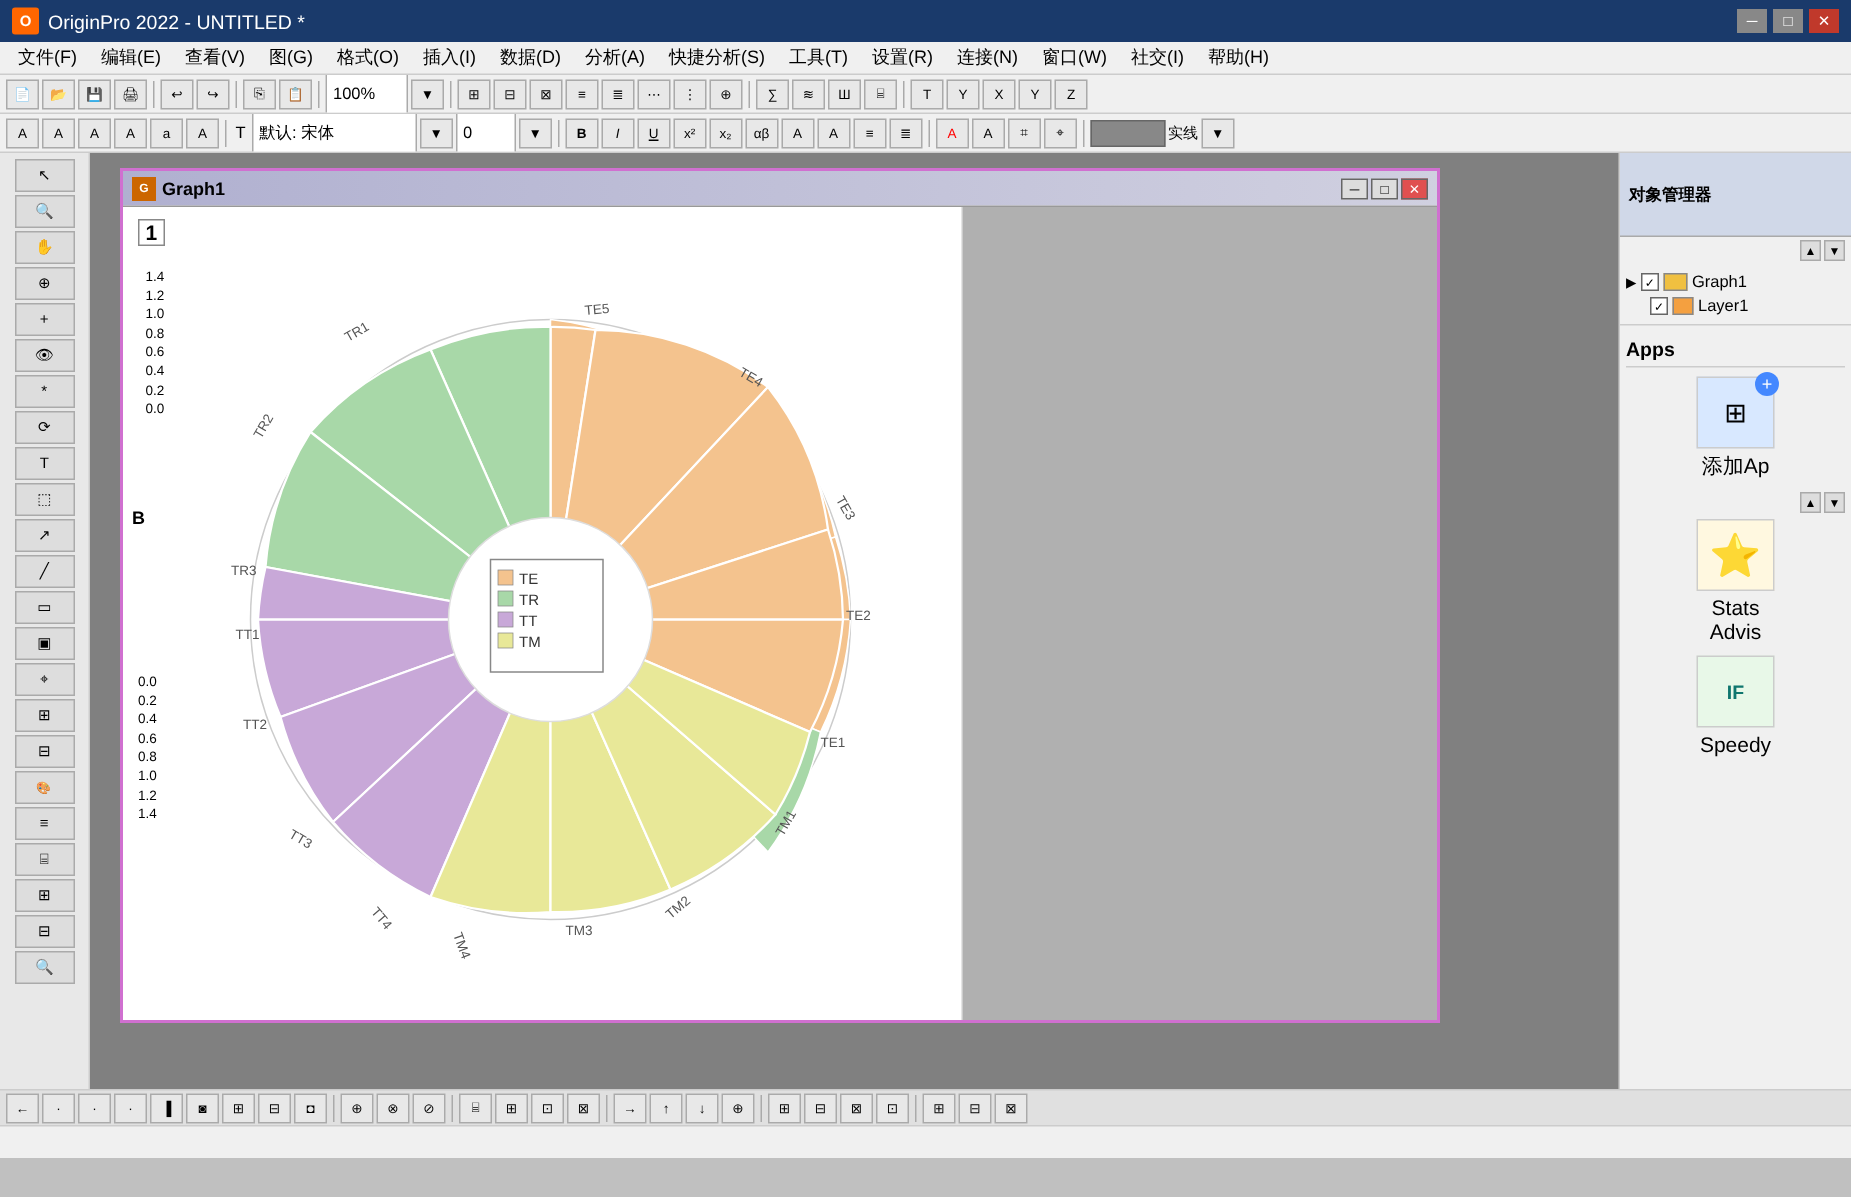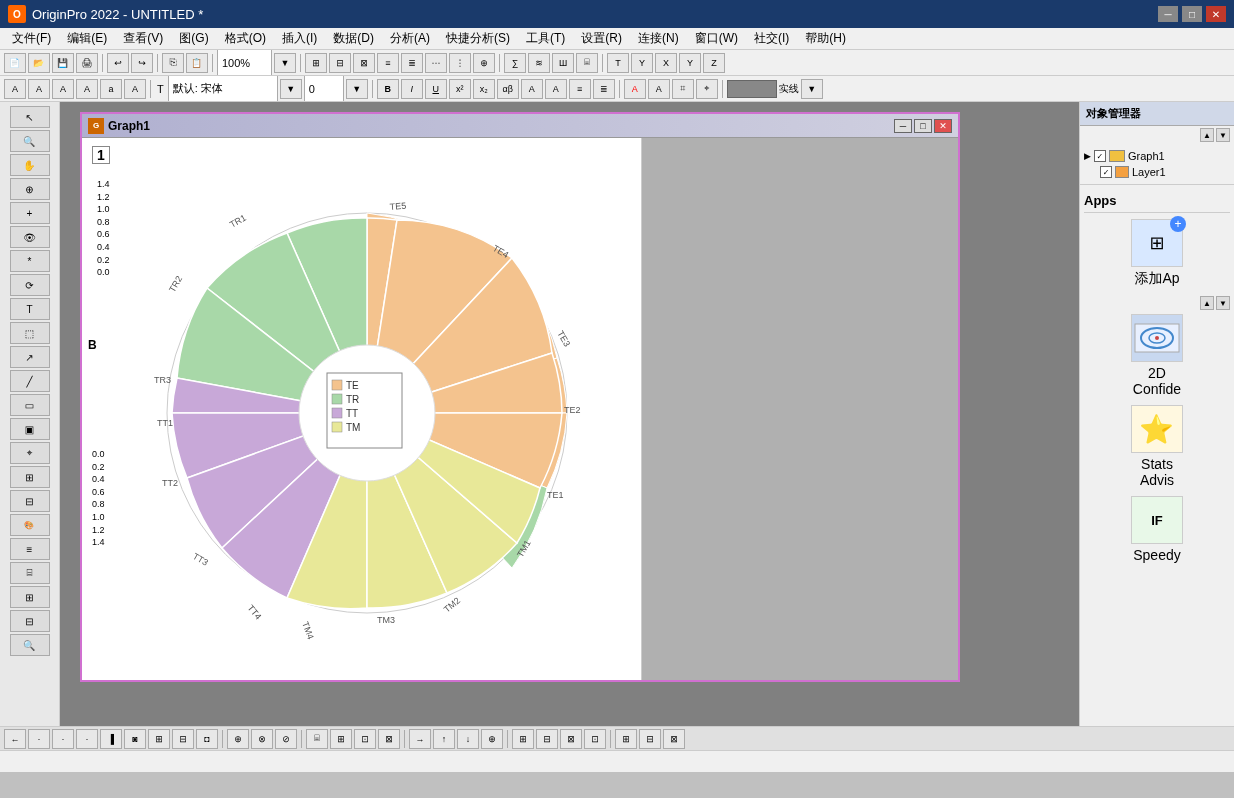--- a/index.html
+++ b/index.html
@@ -225,21 +225,21 @@
     
     #right-panel {
       width: 155px;
       background: #f0f0f0;
       border-left: 1px solid #ccc;
       display: flex;
       flex-direction: column;
     }
     #object-manager-header {
       background: #d0d8e8;
-      padding: 4px 6px;
+      padding: 20px 6px;
       font-size: 11px;
       font-weight: bold;
       border-bottom: 1px solid #aaa;
     }
     #object-tree {
       padding: 4px;
       font-size: 11px;
     }
     .tree-item {
       display: flex;
@@ -634,41 +634,30 @@
           <div class="app-add-badge">+</div>
         </div>
         <span class="app-label">添加Ap</span>
       </div>
 
       <div style="display:flex; justify-content:flex-end; gap:2px; margin-bottom:4px;">
         <button class="apps-scroll-btn">▲</button>
         <button class="apps-scroll-btn">▼</button>
       </div>
 
-      <div class="app-item">
-        <div class="app-icon" style="background:#c8d8f0; width:52px; height:48px; overflow:hidden;">
-          <svg width="48" height="44" viewBox="0 0 48 44">
-            <rect x="2" y="8" width="44" height="28" fill="#e8f0ff" stroke="#aaa" stroke-width="1"></rect>
-            <ellipse cx="24" cy="22" rx="16" ry="10" fill="none" stroke="#4488cc" stroke-width="2"></ellipse>
-            <ellipse cx="24" cy="22" rx="8" ry="5" fill="none" stroke="#4488cc" stroke-width="1.5"></ellipse>
-            <circle cx="24" cy="22" r="2" fill="#cc4444"></circle>
-          </svg>
-        </div>
-        <span class="app-label">2D Confide</span>
-      </div>
 
       <div class="app-item">
         <div class="app-icon" style="background:#fff8e0; width:52px; height:48px; font-size:28px;">
           ⭐
         </div>
         <span class="app-label">Stats Advis</span>
       </div>
 
       <div class="app-item">
-        <div class="app-icon" style="background:#e8f8e8; width:52px; height:48px; font-size:13px; font-weight:bold; color:#000000;">
+        <div class="app-icon" style="background:#e8f8e8; width:52px; height:48px; font-size:13px; font-weight:bold; color:#0f766e;">
           IF
         </div>
         <span class="app-label">Speedy</span>
       </div>
     </div>
   </div>
 
 </div>
 
 <div id="bottom-toolbar">

